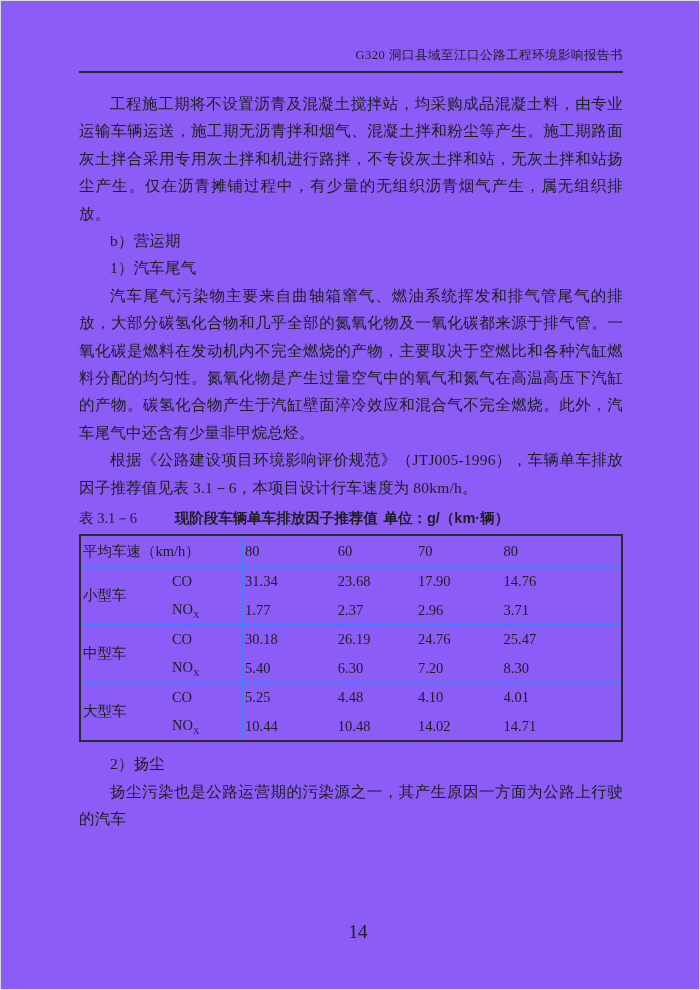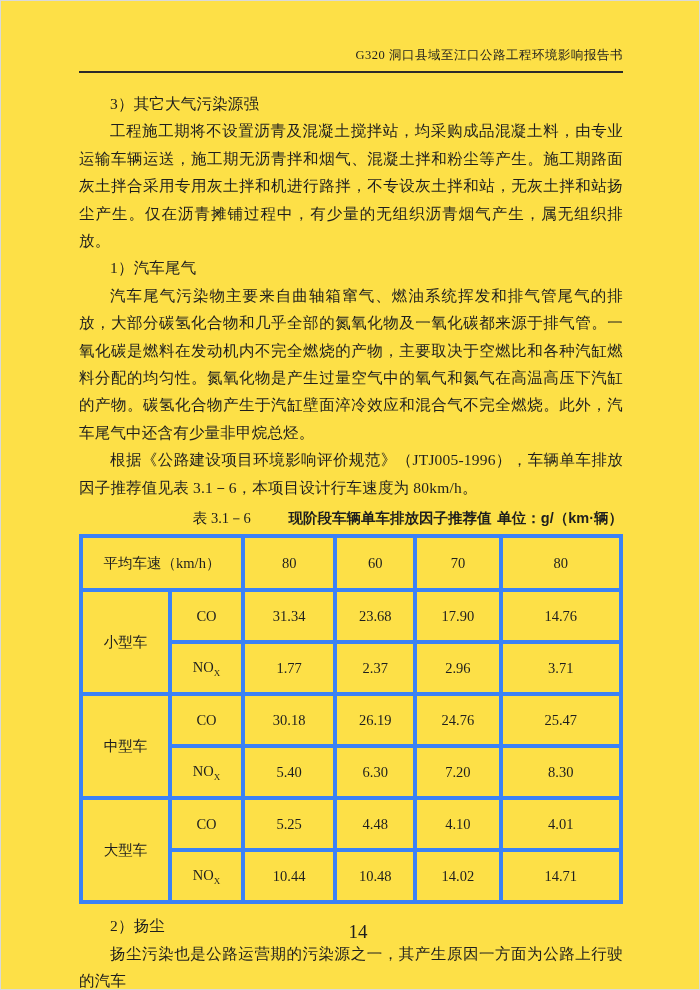--- a/index.html
+++ b/index.html
@@ -1,20 +1,20 @@
 <!DOCTYPE html>
 <html><head>
 <meta charset="utf-8">
 <style>
   html, body { margin: 0; padding: 0; background: #ffffff; }
   .page {
     position: relative;
     width: 700px;
     height: 990px;
-    background: #fde047;
+    background: #8b5cf6;
     box-sizing: border-box;
     border: 1px solid #d9d9d9;
     font-family: "Liberation Serif", "DejaVu Serif", serif;
     color: #1e1e1e;
     overflow: hidden;
   }
   .page-header {
     position: absolute;
     top: 46px;
     left: 78px;
@@ -35,44 +35,44 @@
     margin: 0;
     font-size: 15.5px;
     line-height: 27.4px;
     text-align: justify;
     letter-spacing: 0.2px;
   }
   .indent { text-indent: 2em; }
   sub { font-size: 0.62em; }
   .tbl-caption {
     margin: 6px 0 5px 0;
-    text-align: right;
+    text-align: left;
     font-size: 14.5px;
     line-height: 22px;
     white-space: nowrap;
   }
   .tbl-caption .cap-label { margin-right: 2.6em; }
   .tbl-caption .cap-title,
   .tbl-caption .cap-unit {
     font-weight: bold;
     font-family: "Liberation Sans", "DejaVu Sans", sans-serif;
   }
   .tbl-caption .cap-unit { margin-left: 0.4em; }
   table.emission {
     width: 100%;
     border-collapse: collapse;
     table-layout: fixed;
     font-size: 14.5px;
   }
   table.emission td {
-    border: 4px solid #3b82f6;
-    text-align: center;
+    border: 1px solid #3b82f6;
+    text-align: left;
     vertical-align: middle;
     height: 24px;
-    padding: 12px 2px;
+    padding: 2px 2px;
     overflow: hidden;
   }
   table.emission { border: 2px solid #2a2a2a; }
   table.emission tr.head-row td { height: 26px; }
   .after-table { margin-top: 8px !important; }
   .page-footer {
     position: absolute;
     bottom: 46px;
     left: 8px;
     width: 100%;
@@ -83,22 +83,22 @@
 </head>
 <body>
 
 <div class="page">
 
   <div class="page-header">
     <span>G320 洞口县域至江口公路工程环境影响报告书</span>
   </div>
 
   <div class="content">
-    <p class="indent">3）其它大气污染源强</p>
     <p class="indent">工程施工期将不设置沥青及混凝土搅拌站，均采购成品混凝土料，由专业运输车辆运送，施工期无沥青拌和烟气、混凝土拌和粉尘等产生。施工期路面灰土拌合采用专用灰土拌和机进行路拌，不专设灰土拌和站，无灰土拌和站扬尘产生。仅在沥青摊铺过程中，有少量的无组织沥青烟气产生，属无组织排放。</p>
+    <p class="indent">b）营运期</p>
     <p class="indent">1）汽车尾气</p>
     <p class="indent">汽车尾气污染物主要来自曲轴箱窜气、燃油系统挥发和排气管尾气的排放，大部分碳氢化合物和几乎全部的氮氧化物及一氧化碳都来源于排气管。一氧化碳是燃料在发动机内不完全燃烧的产物，主要取决于空燃比和各种汽缸燃料分配的均匀性。氮氧化物是产生过量空气中的氧气和氮气在高温高压下汽缸的产物。碳氢化合物产生于汽缸壁面淬冷效应和混合气不完全燃烧。此外，汽车尾气中还含有少量非甲烷总烃。</p>
     <p class="indent">根据《公路建设项目环境影响评价规范》（JTJ005-1996），车辆单车排放因子推荐值见表 3.1－6，本项目设计行车速度为 80km/h。</p>
 
     <div class="tbl-caption">
       <span class="cap-label">表 3.1－6</span><span class="cap-title">现阶段车辆单车排放因子推荐值</span><span class="cap-unit">单位：g/（km·辆）</span>
     </div>
 
     <table class="emission">
       <colgroup>

